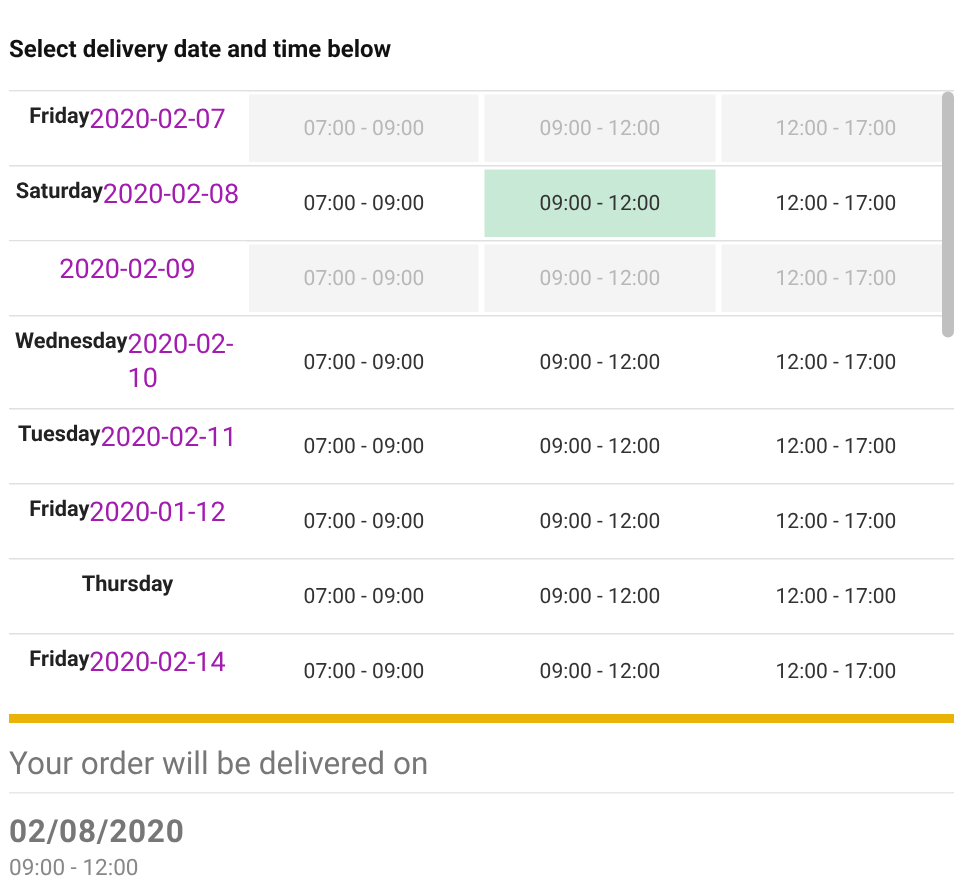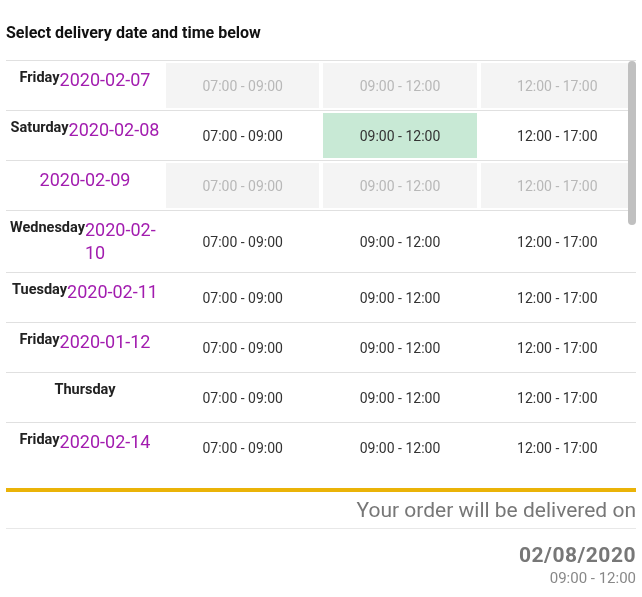--- a/index.html
+++ b/index.html
@@ -87,23 +87,23 @@
     height: 164px;
     background: #c0c0c0;
     border-radius: 4px;
   }
   .summary {
     position: absolute;
     left: 6px;
     right: 6px;
     bottom: 10px;
     background: rgba(255,255,255,0.97);
-    text-align: right;
-    padding-top: 4px;
-    border-top: 4px solid #eab308;
+    text-align: left;
+    padding-top: 14px;
+    border-top: 6px solid #eab308;
   }
   .summary-head {
     font-size: 21px;
     color: #777;
     font-weight: 400;
     border-bottom: 1px solid #e8e8e8;
     padding: 2px 0 6px 0;
   }
   .summary-date {
     font-size: 21px;

